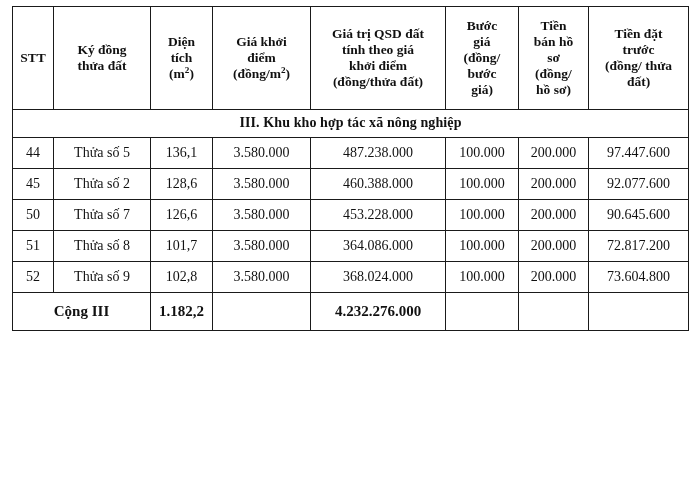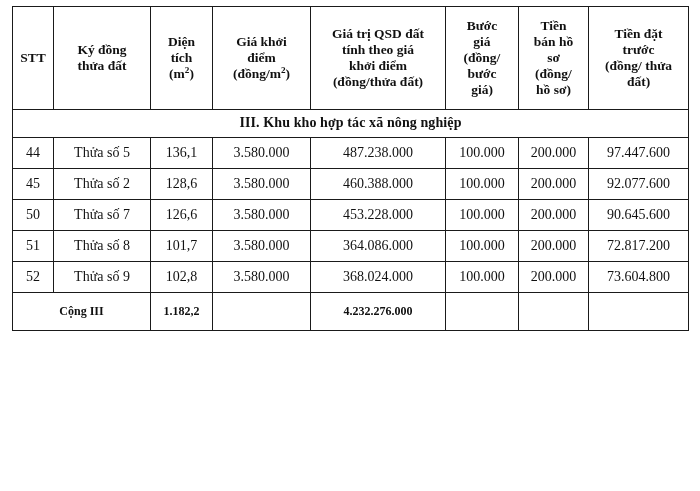--- a/index.html
+++ b/index.html
@@ -83,21 +83,21 @@
     font-size: 14px;
     font-weight: normal;
   }
   td.num-stt    { font-size: 14px; }
   td.label-cell { font-size: 13.5px; }
 
   
   tr.total-row td {
     height: 37px;
     font-weight: bold;
-    font-size: 12px;
+    font-size: 15px;
     font-family: Liberation Serif, serif;
   }
   tr.total-row td.blank { font-weight: normal; }
 </style>
 </head>
 <body>
 
 <div id="auction-table-wrap">
   <table class="auction-table">
     <colgroup>

